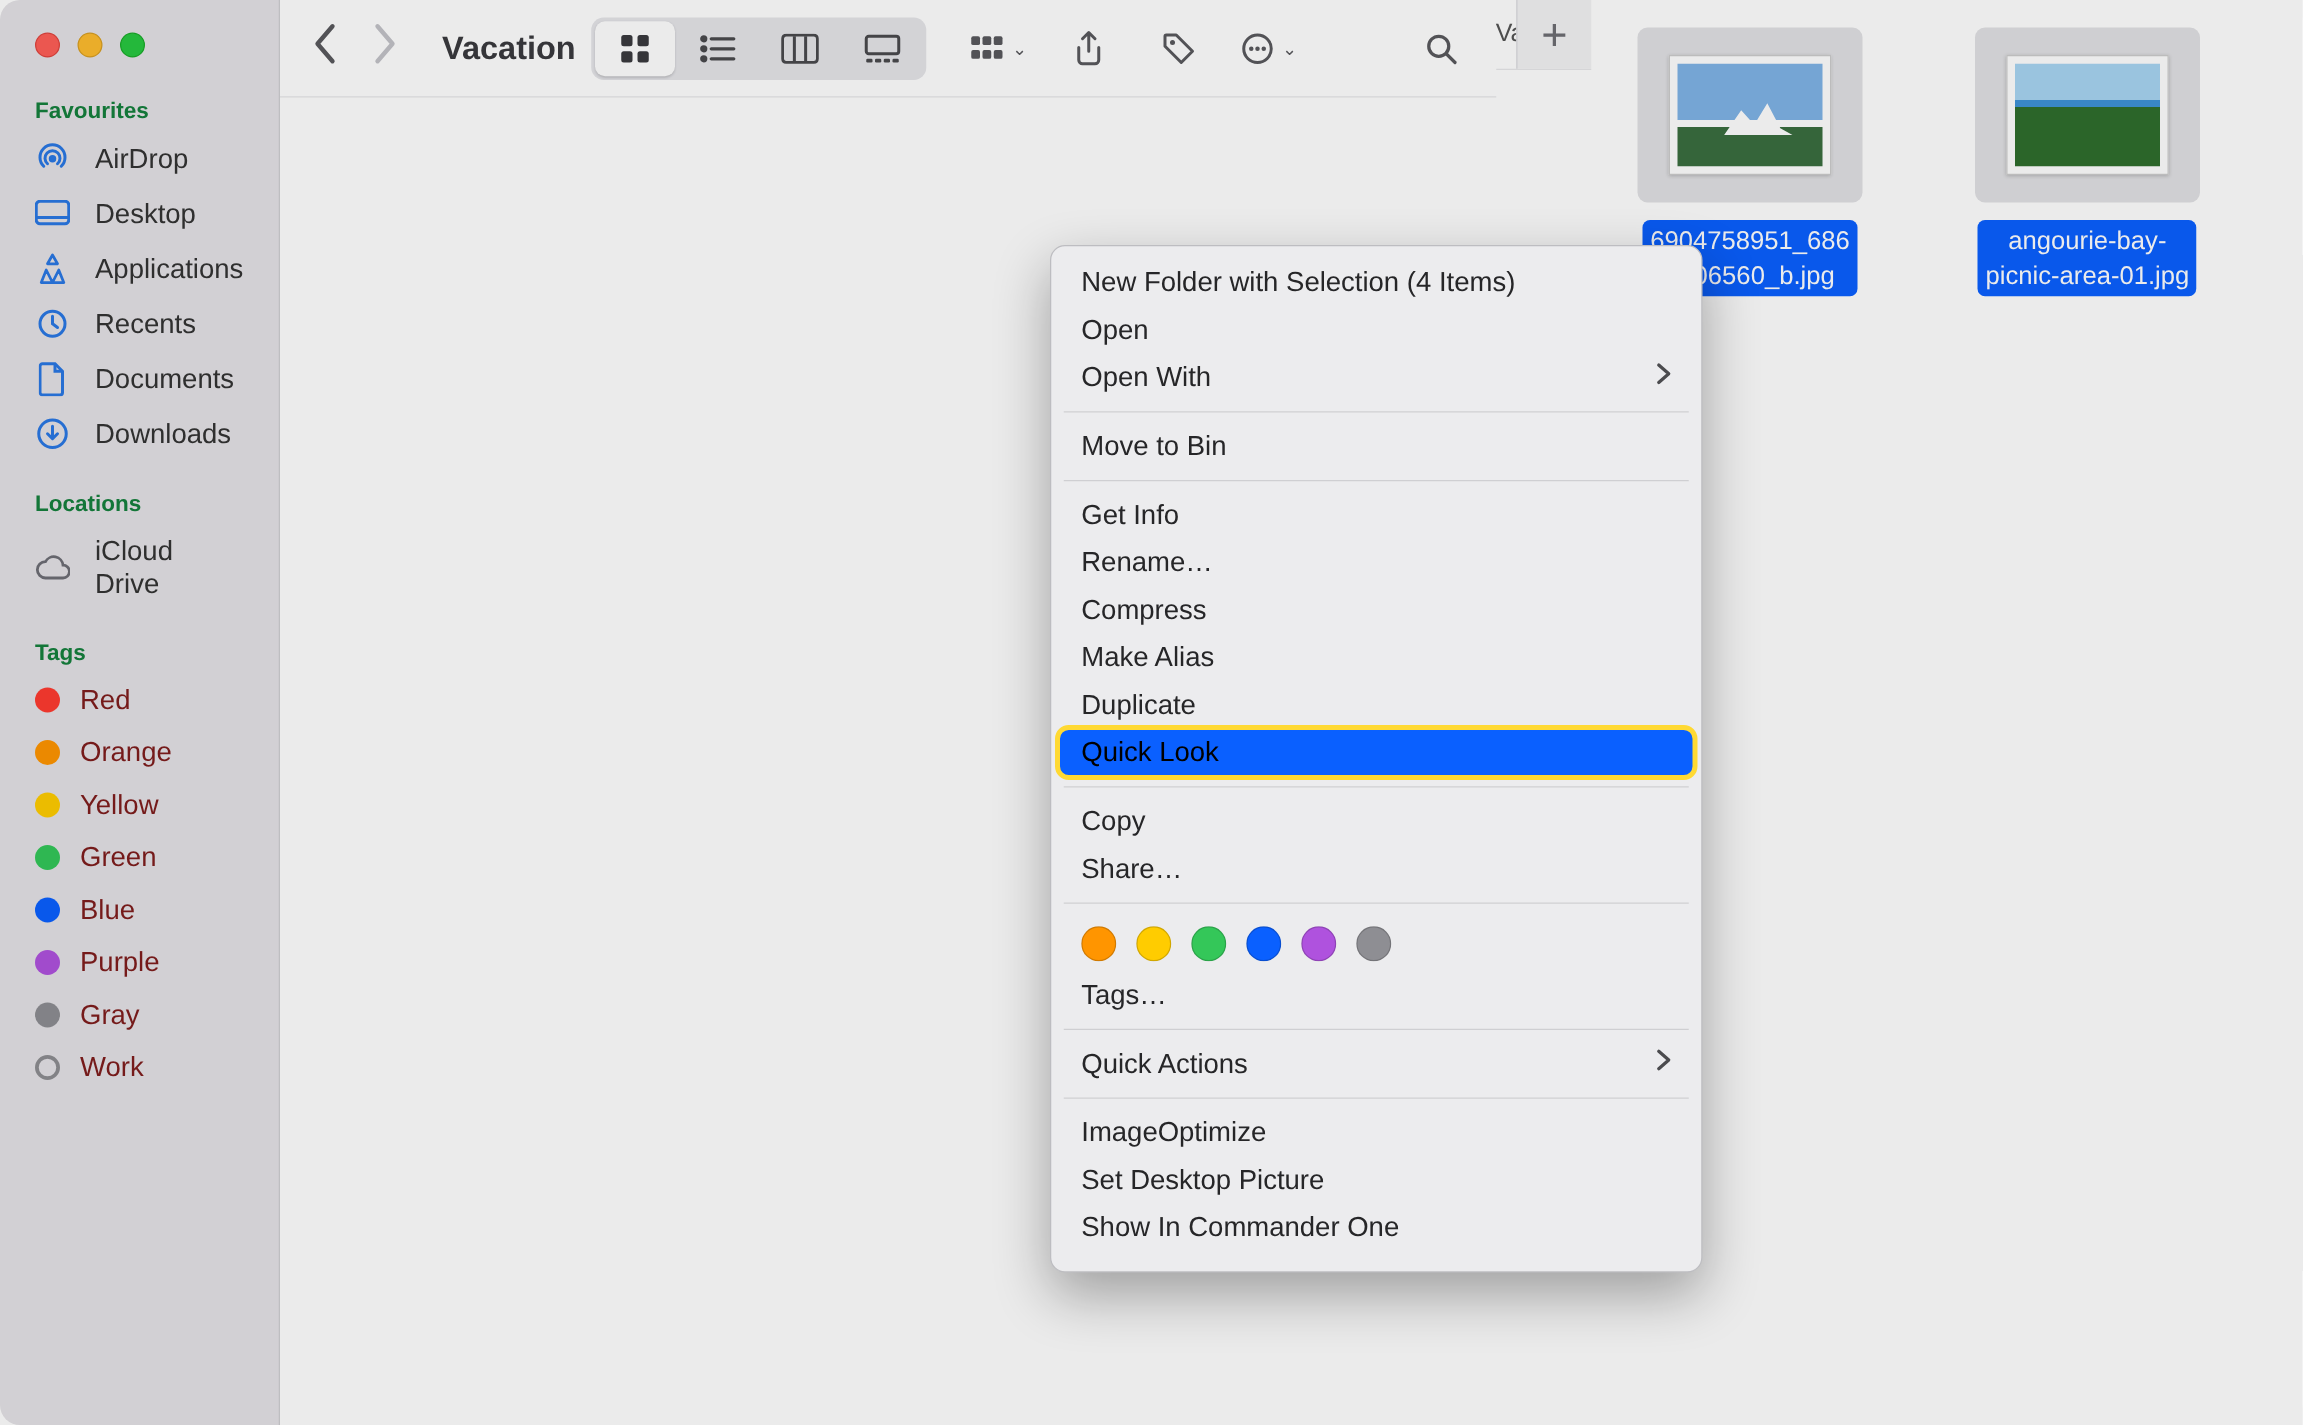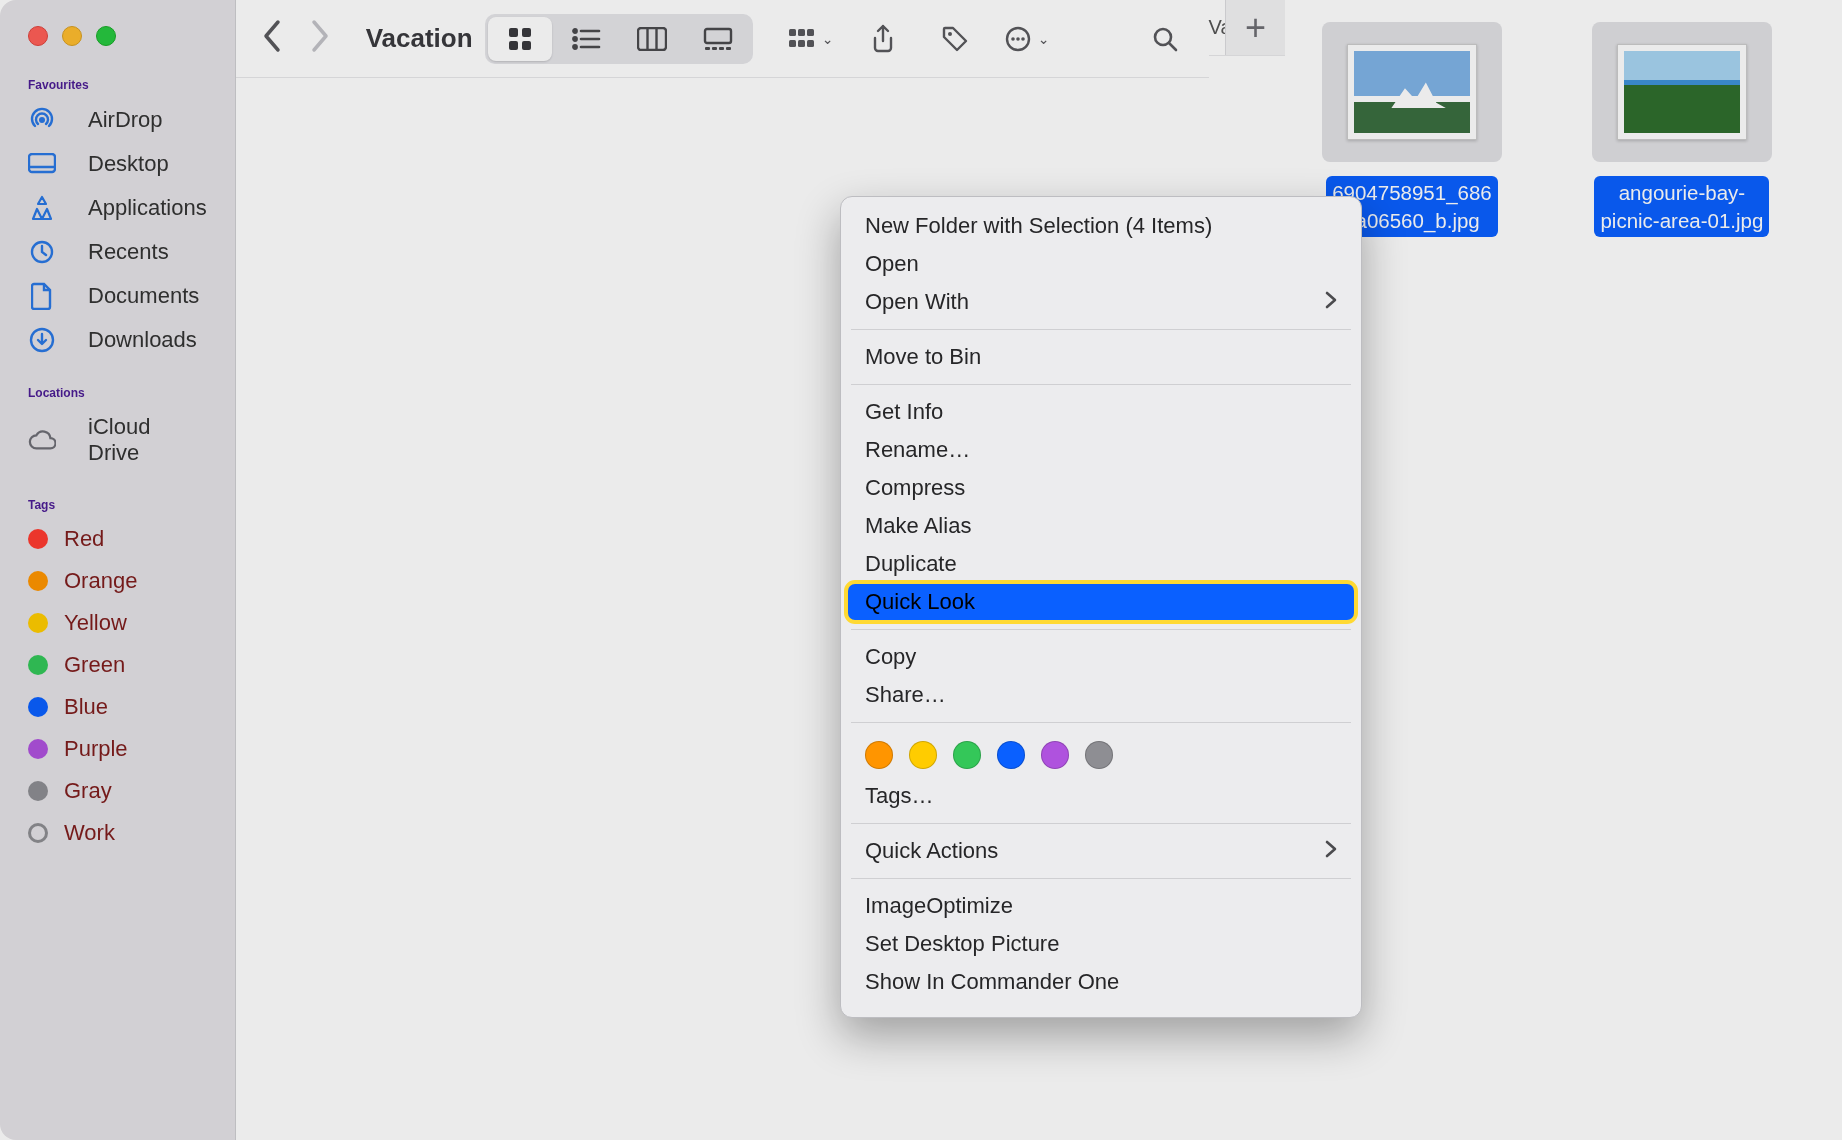--- a/index.html
+++ b/index.html
@@ -41,30 +41,30 @@
     display: flex;
     gap: 14px;
     padding: 16px 0 24px 28px;
   }
   .tl { width: 20px; height: 20px; border-radius: 50%; }
   .tl.red { background:#ff5f57; border:1px solid #e0443e; }
   .tl.yellow { background:#febc2e; border:1px solid #d89e22; }
   .tl.green { background:#28c840; border:1px solid #1aab29; }
 
   .section-label {
-    font-size: 12px;
+    font-size: 18px;
     font-weight: 600;
-    color: #4c1d95;
+    color: #15803d;
     padding: 8px 18px 6px 28px;
   }
 
   .nav-item {
     display: flex;
     align-items: center;
-    gap: 32px;
+    gap: 20px;
     padding: 8px 28px;
     font-size: 22px;
     color: #333;
     cursor: pointer;
   }
   .nav-icon {
     width: 28px; height: 28px;
     display: flex; align-items:center; justify-content:center;
     color: #2a78e4;
   }

